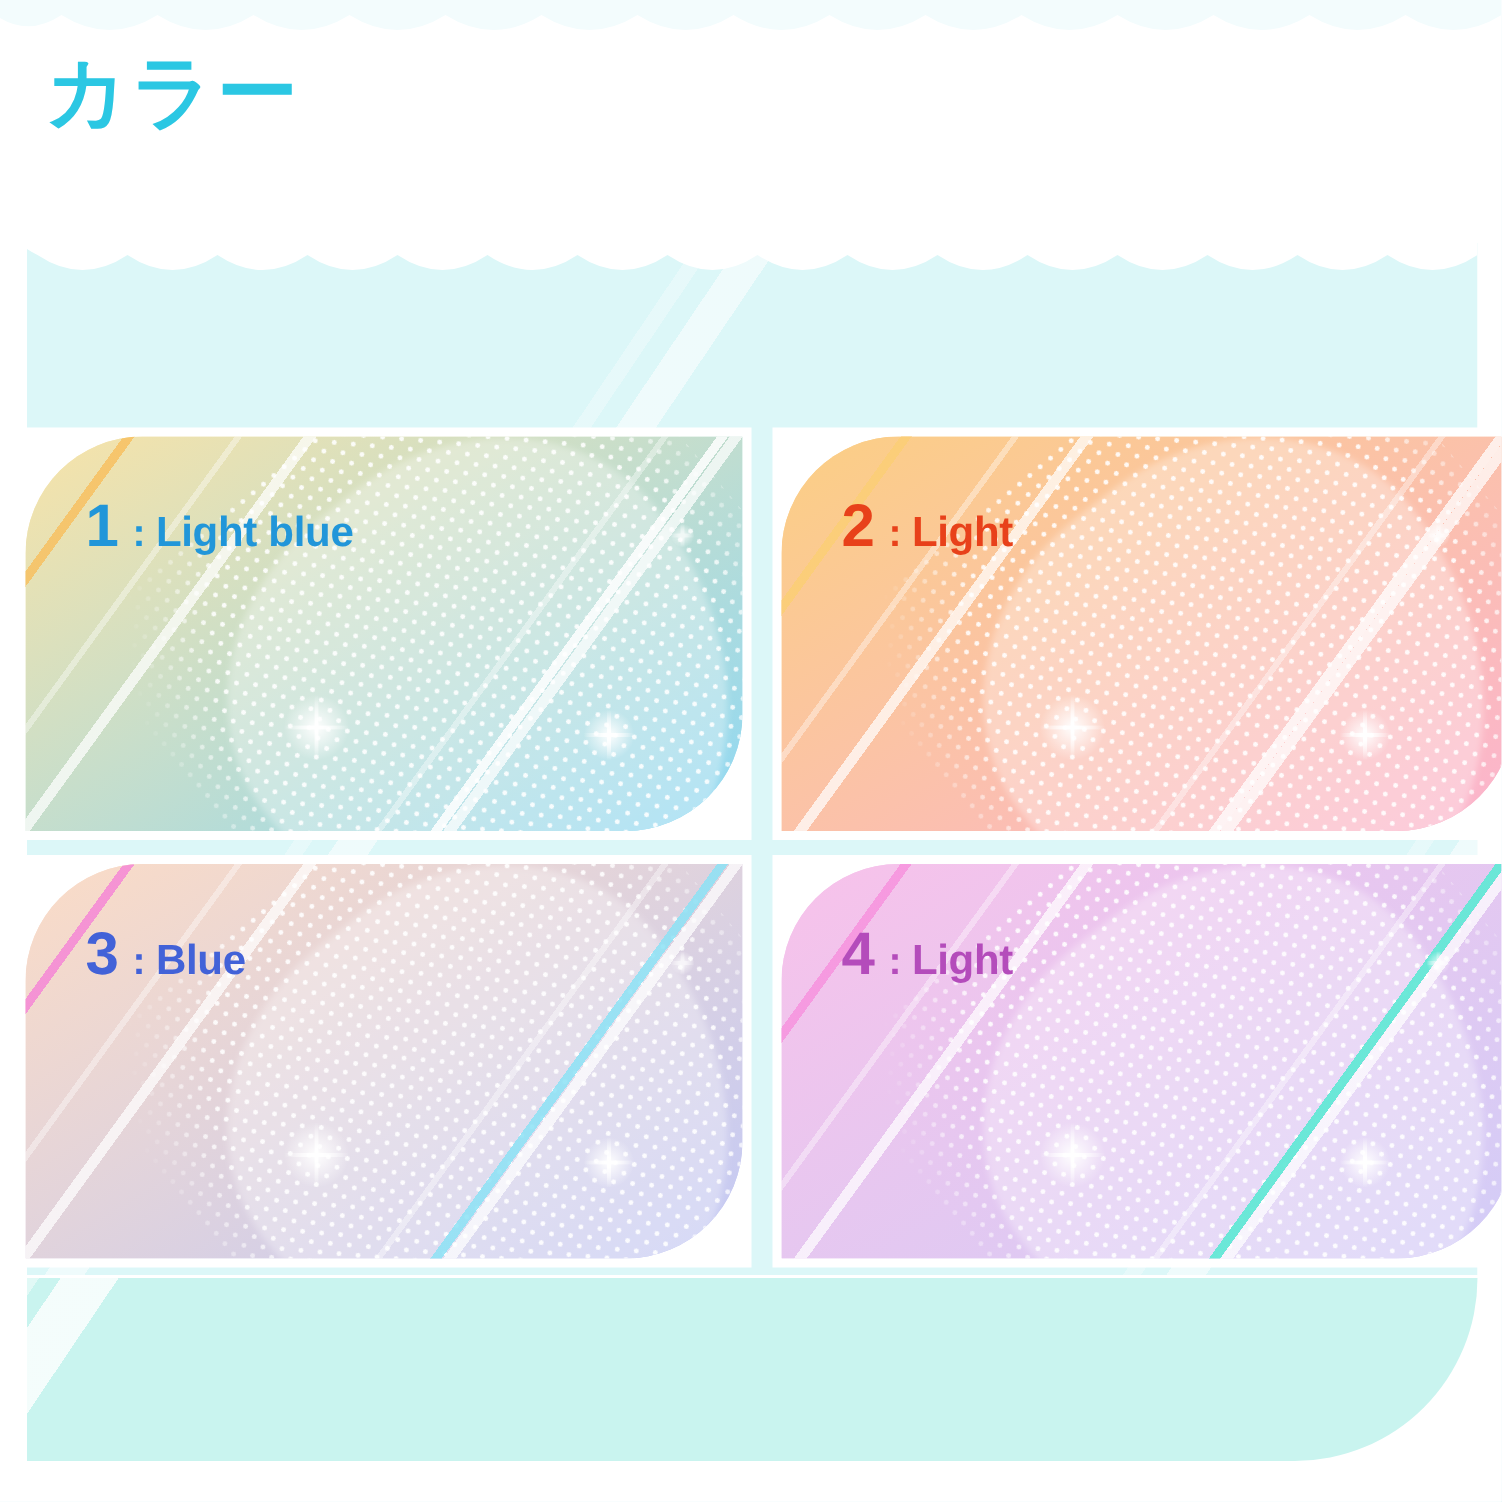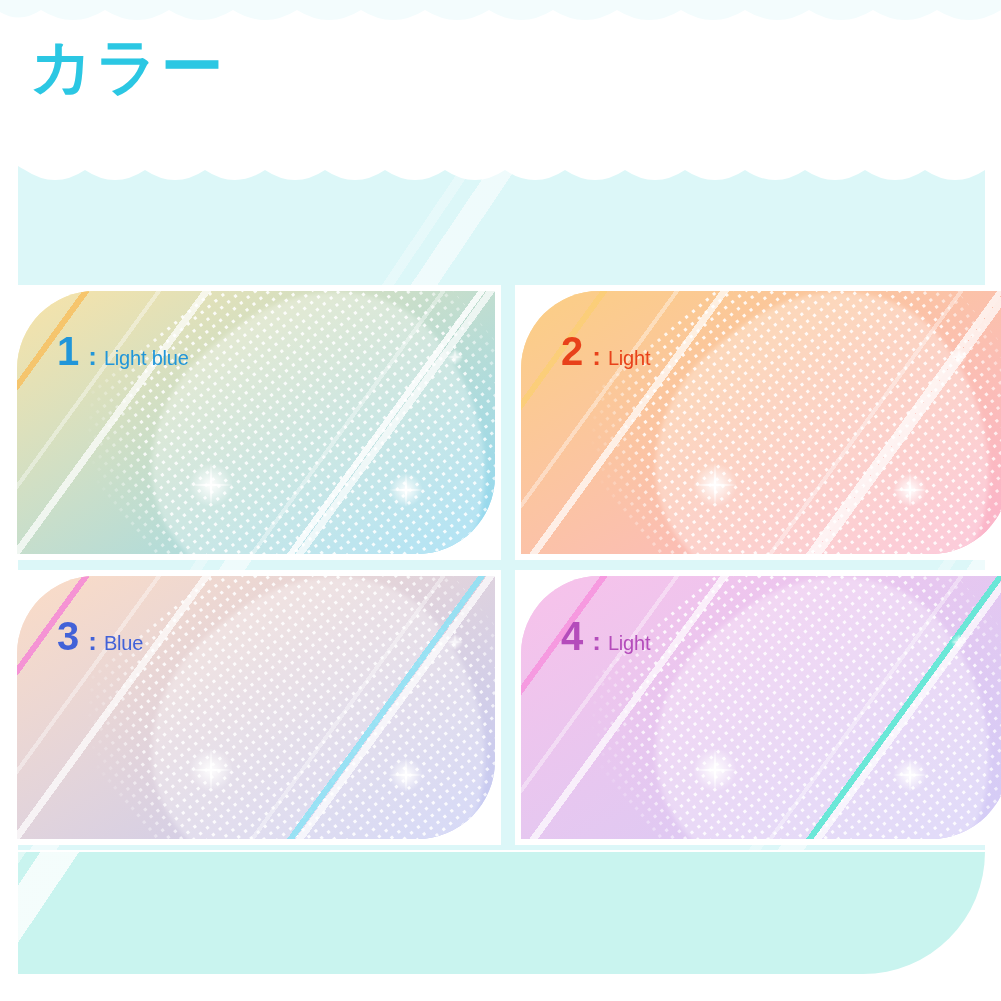--- a/index.html
+++ b/index.html
@@ -25,21 +25,21 @@
     position: absolute;
     left: 0; top: 0;
     width: 1001px; height: 30px;
     z-index: 1;
   }
 
   
   .page-title {
     position: absolute;
     left: 30px; top: 34px;
-    font-size: 62px;
+    font-size: 54px;
     font-weight: 700;
     letter-spacing: 2px;
     line-height: 1.05;
     color: #2bc7e3;
     z-index: 6;
     white-space: nowrap;
   }
 
   
   .panel-main {
@@ -252,22 +252,22 @@
     font-weight: 700;
     line-height: 1;
   }
   .card-label .sep {
     font-size: 26px;
     font-weight: 700;
     line-height: 1;
     margin: 0 7px 0 9px;
   }
   .card-label .txt {
-    font-size: 20px;
-    font-weight: 400;
+    font-size: 28px;
+    font-weight: 700;
     line-height: 1;
     letter-spacing: -0.2px;
   }
 </style>
 </head>
 <body style="background: rgb(255, 255, 255);">
 
 <div id="stage">
 
   <svg class="top-scallop" viewBox="0 0 1001 30" preserveAspectRatio="none">

